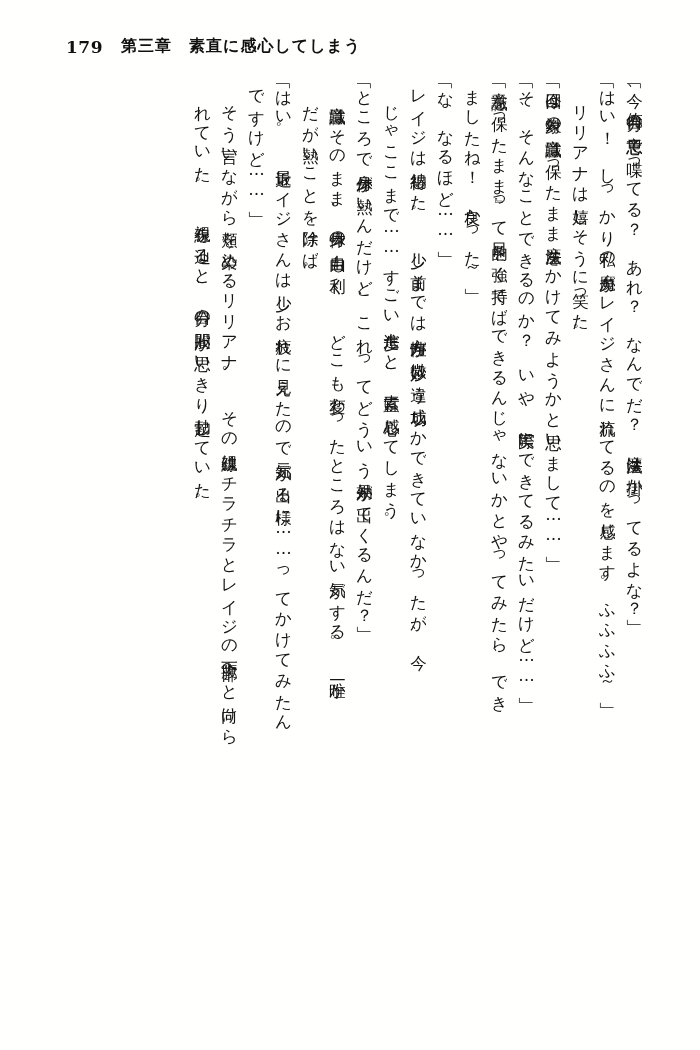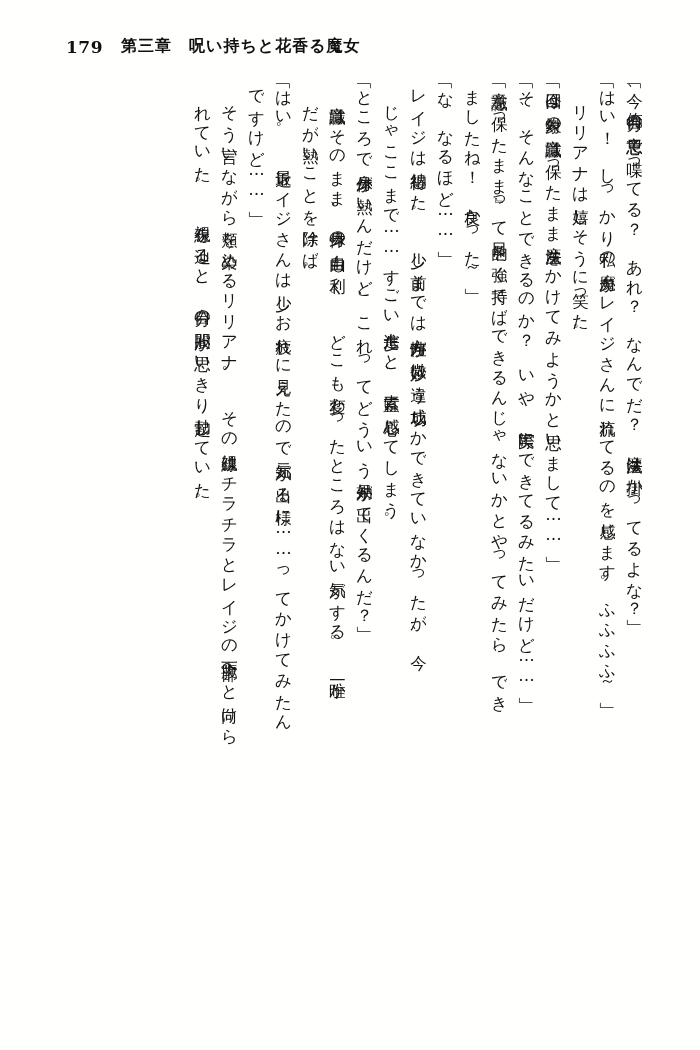--- a/index.html
+++ b/index.html
@@ -74,21 +74,21 @@
   
   .col.indent-1 { padding-top: 16px; }
 </style>
 </head>
 <body>
 
 <div class="page">
 
   <div class="header">
     <span class="page-number">179</span>
-    <span class="chapter-title">第三章　呪い持ちと花香る魔女</span>
+    <span class="chapter-title">第三章　素直に感心してしまう</span>
   </div>
 
   <div class="body-text">
     <div class="col">「今、俺自分の意思で喋ってる？　あれ？　なんでだ？　魔法は掛かってるよな？」</div>
     <div class="col">「はい！　しっかり私の魔力がレイジさんに流れてるのを感じます。ふふふふ～」</div>
     <div class="col indent-1">リリアナは嬉しそうに笑った。</div>
     <div class="col">「今回は対象の意識は保ったまま魔法をかけてみようかと思いまして……」</div>
     <div class="col">「そ、そんなことできるのか？　いや、実際にできてるみたいだけど……」</div>
     <div class="col">「意識を保ったまま』って目的を強く持てばできるんじゃないかとやってみたら、でき</div>
     <div class="col">ましたね！　良かった～」</div>

